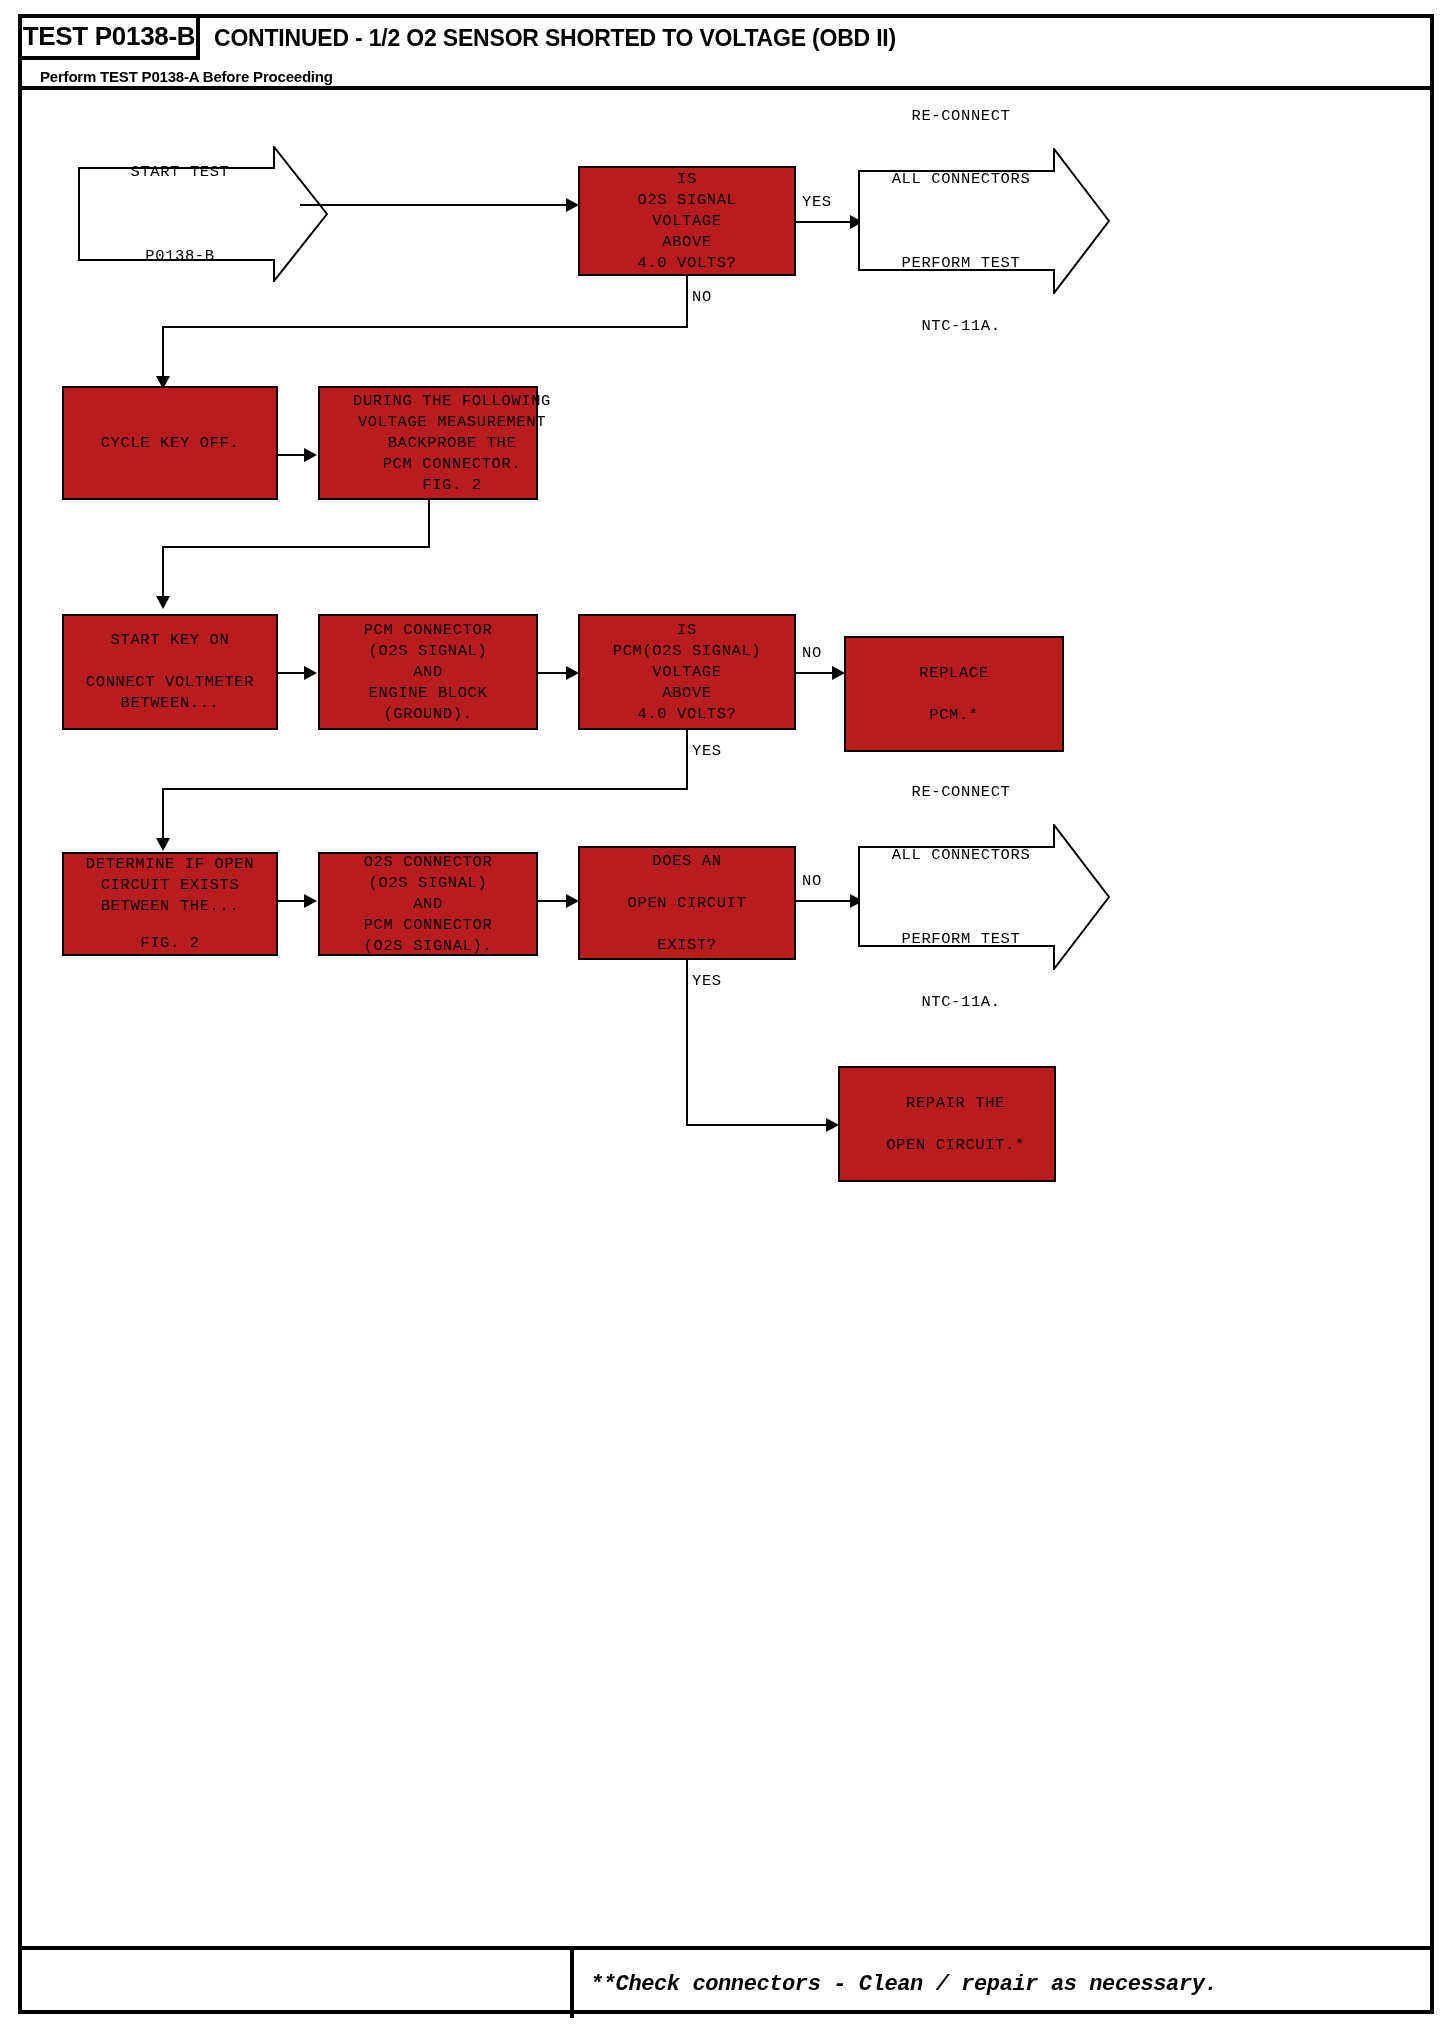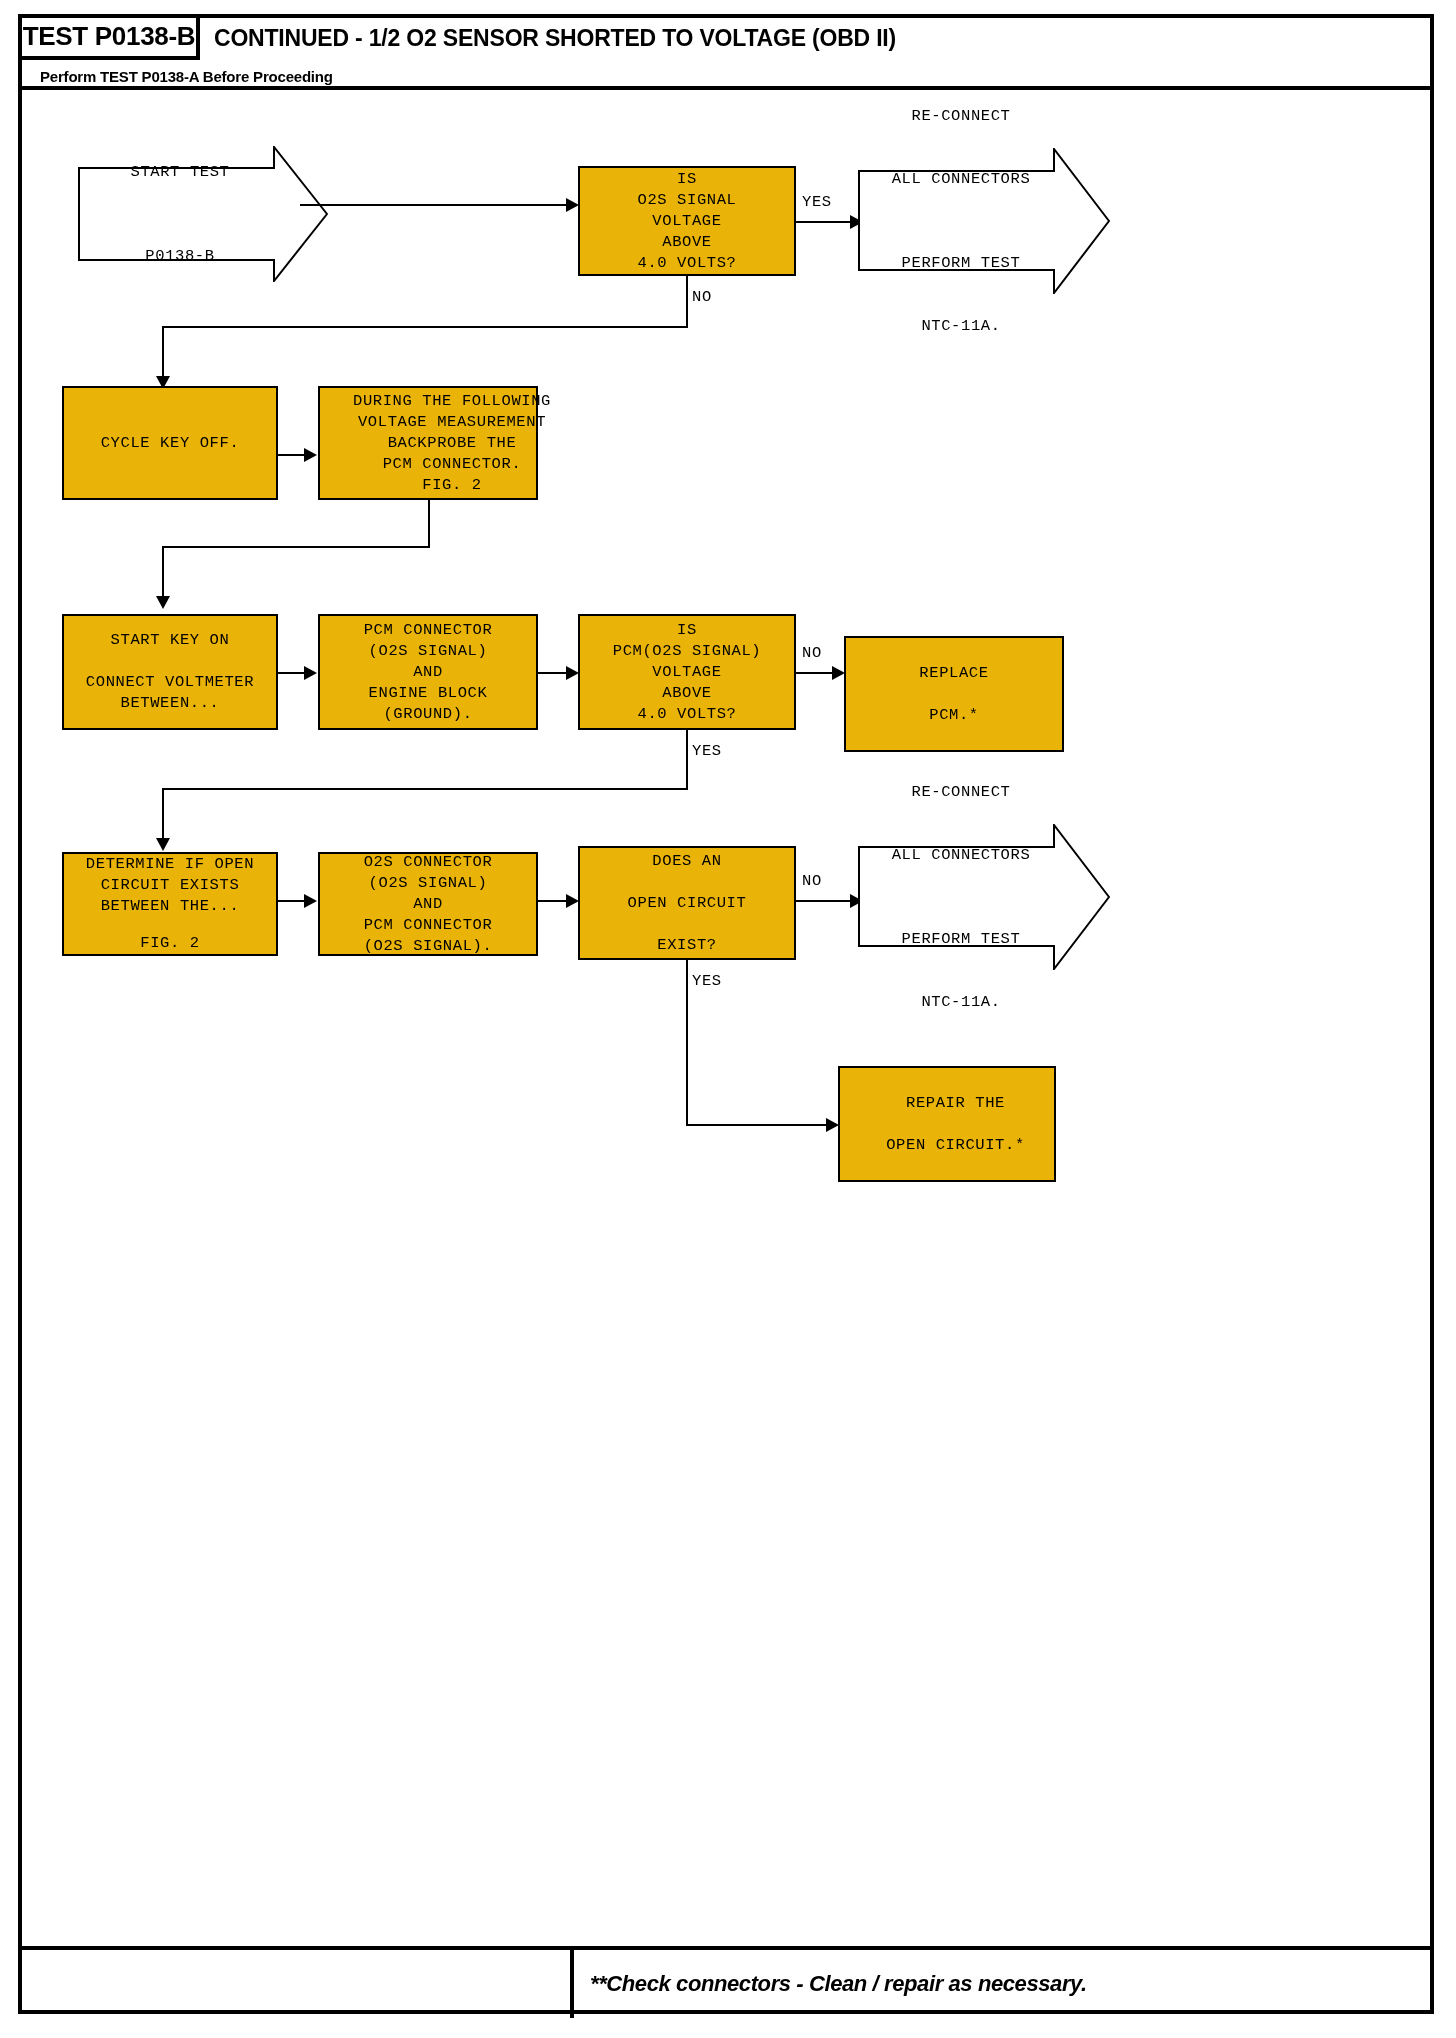--- a/index.html
+++ b/index.html
@@ -101,37 +101,37 @@
     height: 68px;
     display: flex;
     align-items: center;
     font-size: 22px;
     font-weight: bold;
     font-style: italic;
     letter-spacing: -0.4px;
     white-space: nowrap;
   }
   .footer-left  { left: 18px; }
-  .footer-right { left: 552px; padding-left: 16px; border-left: 4px solid #000; }
+  .footer-right { left: 552px; padding-left: 16px; border-left: 4px solid #000; font-family: Liberation Mono, monospace; }
 
   
   .node {
     position: absolute;
     box-sizing: border-box;
     display: flex;
     flex-direction: column;
     align-items: center;
     justify-content: center;
     font-family: "Liberation Mono", "DejaVu Sans Mono", monospace;
     font-size: 15.5px;
     line-height: 21px;
     letter-spacing: 0.6px;
     text-align: center;
     white-space: pre;
-    background: #eab308;
+    background: #b91c1c;
   }
   .box { border: 2px solid #000; }
 
   .arrow-node {
     border: none;
     background: transparent;
   }
   .arrow-node .arrow-shape {
     position: absolute;
     left: 0; top: 0;

